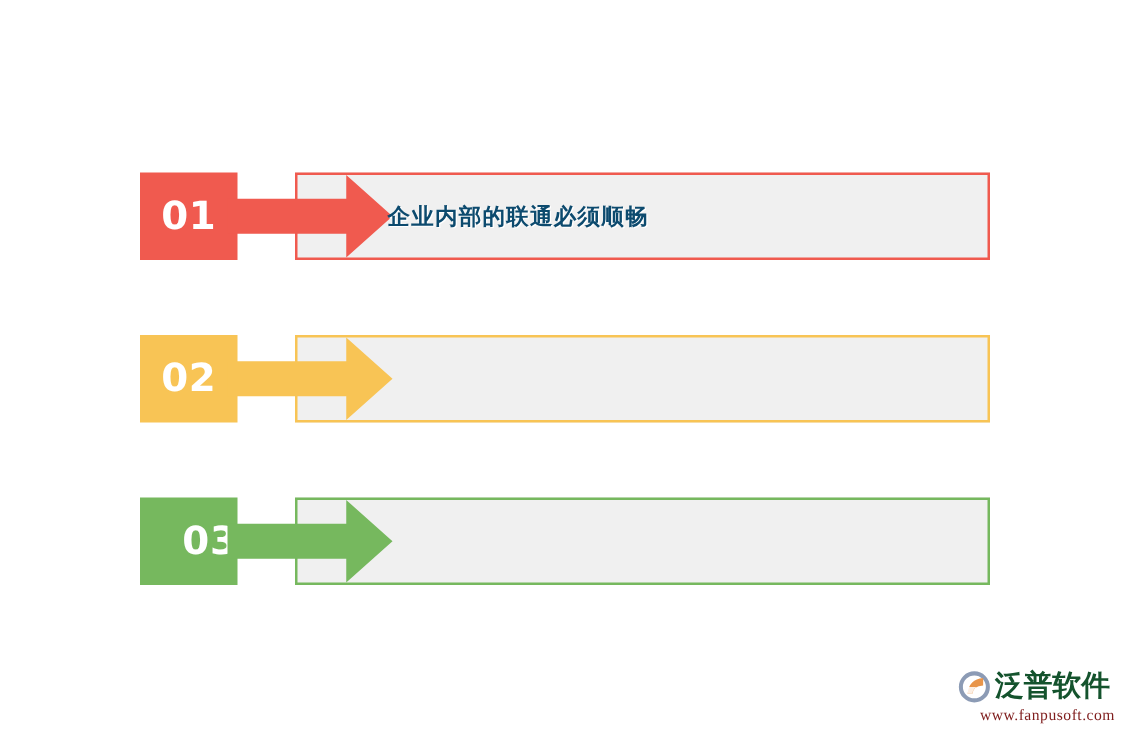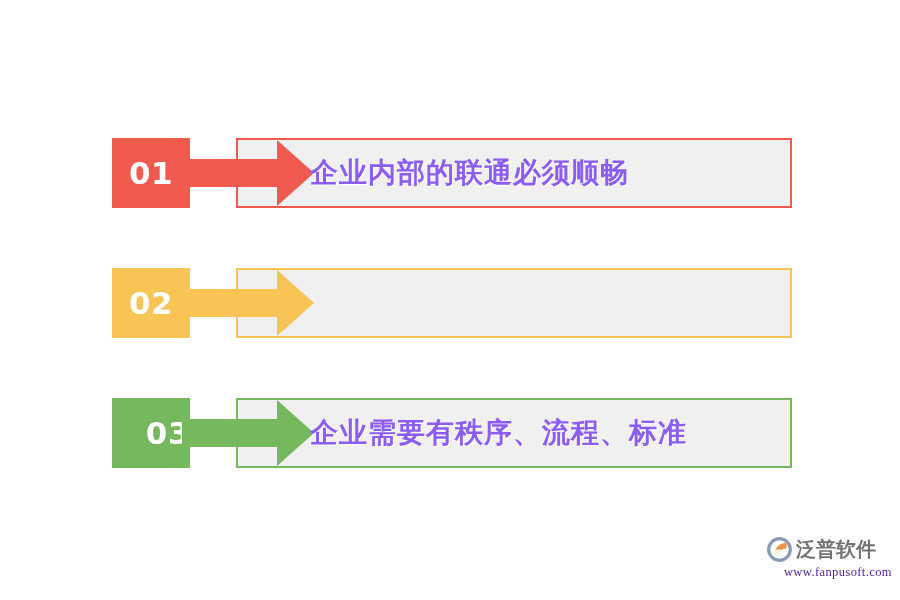--- a/index.html
+++ b/index.html
@@ -67,22 +67,22 @@
     border-style: solid;
   }
 
   .content-text {
     position: absolute;
     left: 198px;
     top: 0;
     height: 78px;
     display: flex;
     align-items: center;
-    color: #8b5cf6;
-    font-size: 28px;
+    color: #0c4a6e;
+    font-size: 18px;
     font-weight: bold;
     letter-spacing: 1px;
     white-space: nowrap;
     text-shadow: 1px 1px 0 #ffffff;
     font-family: "DejaVu Sans", "Liberation Sans", sans-serif;
   }
 
   
   .arrow-svg {
     position: absolute;
@@ -106,29 +106,29 @@
     align-items: center;
     height: 30px;
   }
   .logo-mark {
     width: 27px;
     height: 27px;
     flex: 0 0 27px;
     margin-right: 3px;
   }
   .logo-name {
-    color: #737373;
-    font-size: 20px;
+    color: #14532d;
+    font-size: 23px;
     font-weight: bold;
     line-height: 1;
     letter-spacing: 0px;
     font-family: "DejaVu Sans", "Liberation Sans", sans-serif;
   }
   .logo-url {
-    color: #4c1d95;
+    color: #7f1d1d;
     font-size: 12.5px;
     letter-spacing: 0.4px;
     text-align: right;
     margin-top: 1px;
     font-family: "Liberation Serif", "DejaVu Serif", serif;
   }
 </style>
 </head>
 <body>
 
@@ -156,21 +156,20 @@
   </div>
 
   <div class="row row-3">
     <div class="num-block" style="background: rgb(118, 184, 94); justify-content: flex-end;">
       <span class="num-text">03</span>
     </div>
     <div class="content-box" style="border-color: rgb(118, 184, 94);"></div>
     <svg class="arrow-svg" viewBox="0 0 125 78" preserveAspectRatio="none">
       <path d="M 0 25 L 95 25 L 95 6 L 132 39 L 95 72 L 95 53 L 0 53 Z" fill="#76B85E"></path>
     </svg>
-    <div class="content-text">企业需要有秩序、流程、标准</div>
   </div>
 
   <div id="logo">
     <div class="logo-top">
       <svg class="logo-mark" viewBox="0 0 100 100">
         <path d="M 50 4 A 46 46 0 1 0 50 96 A 46 46 0 1 0 50 4 Z M 50 16 A 34 34 0 1 1 50 84 A 34 34 0 1 1 50 16 Z" fill="#8c9bb5"></path>
         <path d="M 30 70 Q 34 28 76 24 L 76 46 Q 46 48 44 70 Z" fill="#e8954a"></path>
         <path d="M 30 70 L 44 70 Q 46 56 56 50 L 30 50 Z" fill="#ffffff" opacity="0.85"></path>
       </svg>
       <span class="logo-name">泛普软件</span>

